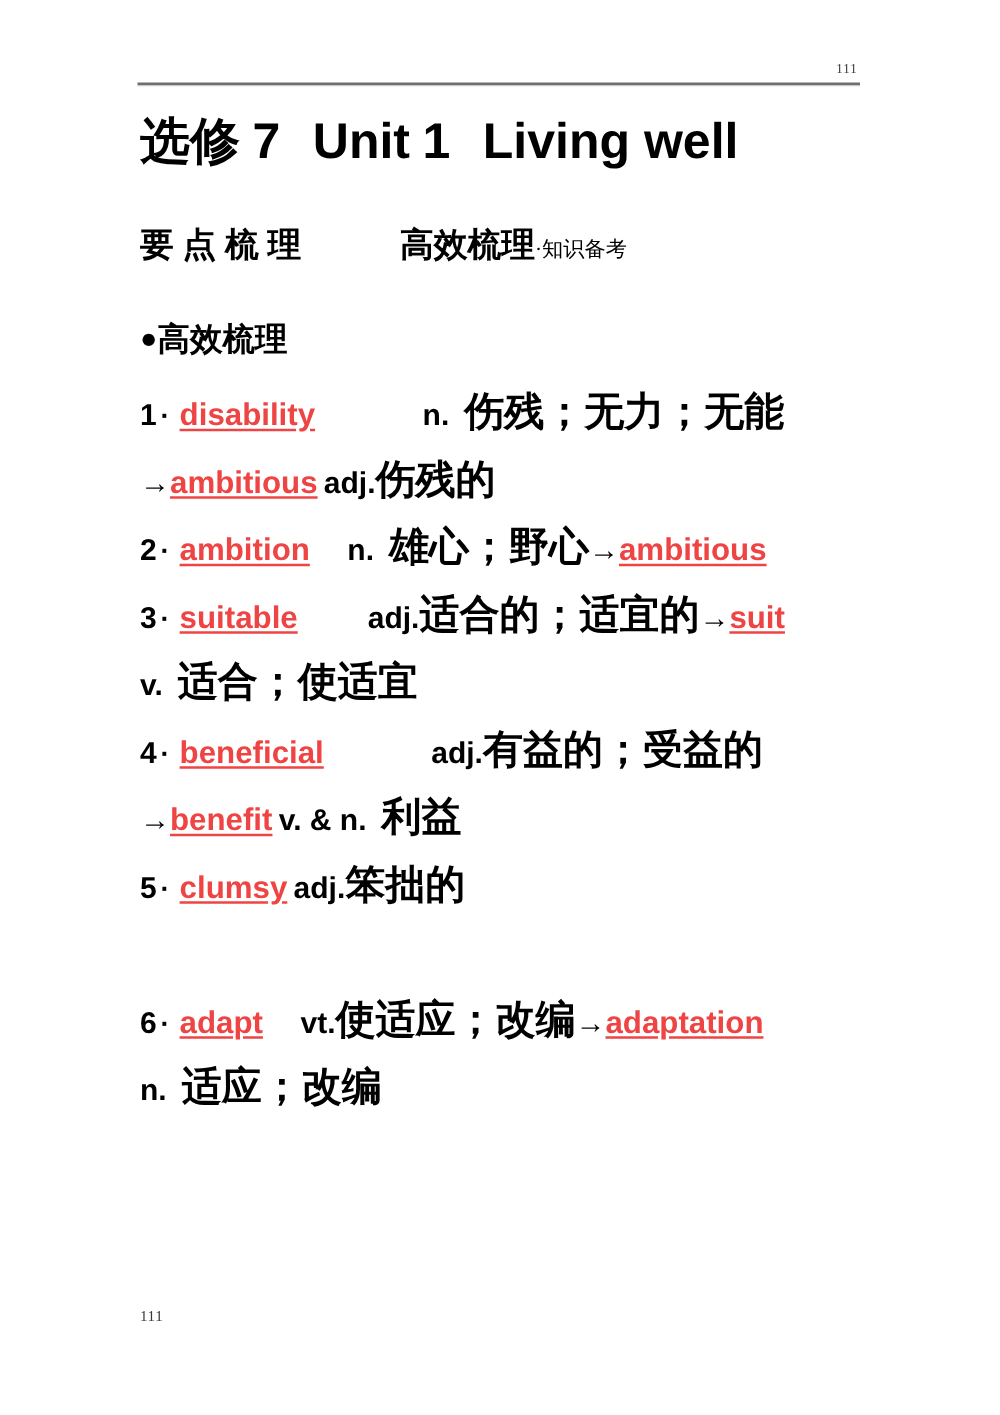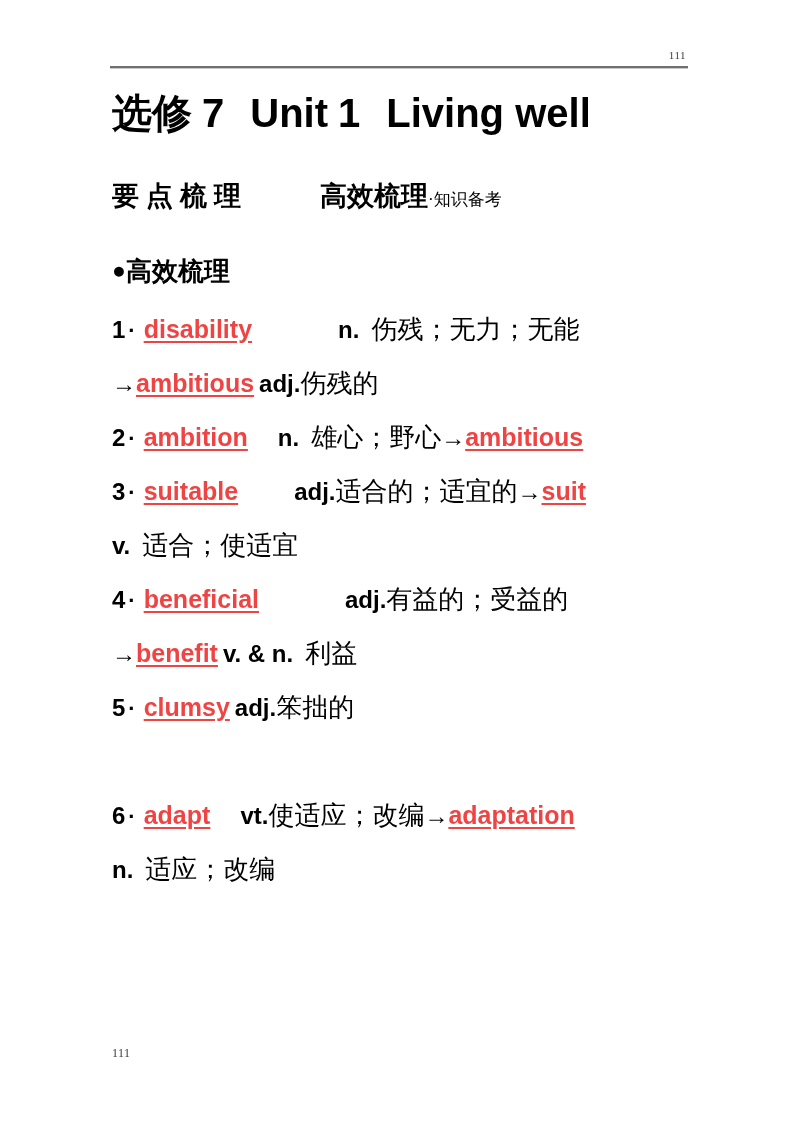--- a/index.html
+++ b/index.html
@@ -140,22 +140,22 @@
     text-decoration: underline;
     text-underline-offset: 3px;
   }
   .pos {
     font-family: "Liberation Sans", sans-serif;
     font-weight: bold;
     font-size: 24px;
   }
   .cn {
     font-family: "Liberation Serif", serif;
-    font-weight: normal;
-    font-size: 26px;
+    font-weight: bold;
+    font-size: 32px;
   }
   .arrow {
     font-family: "Liberation Sans", sans-serif;
     font-weight: bold;
     font-size: 24px;
   }
   .sp-xs { display: inline-block; width: 5px; }
   .sp-s  { display: inline-block; width: 12px; }
   .sp-m  { display: inline-block; width: 30px; }
   .sp-l  { display: inline-block; width: 56px; }

